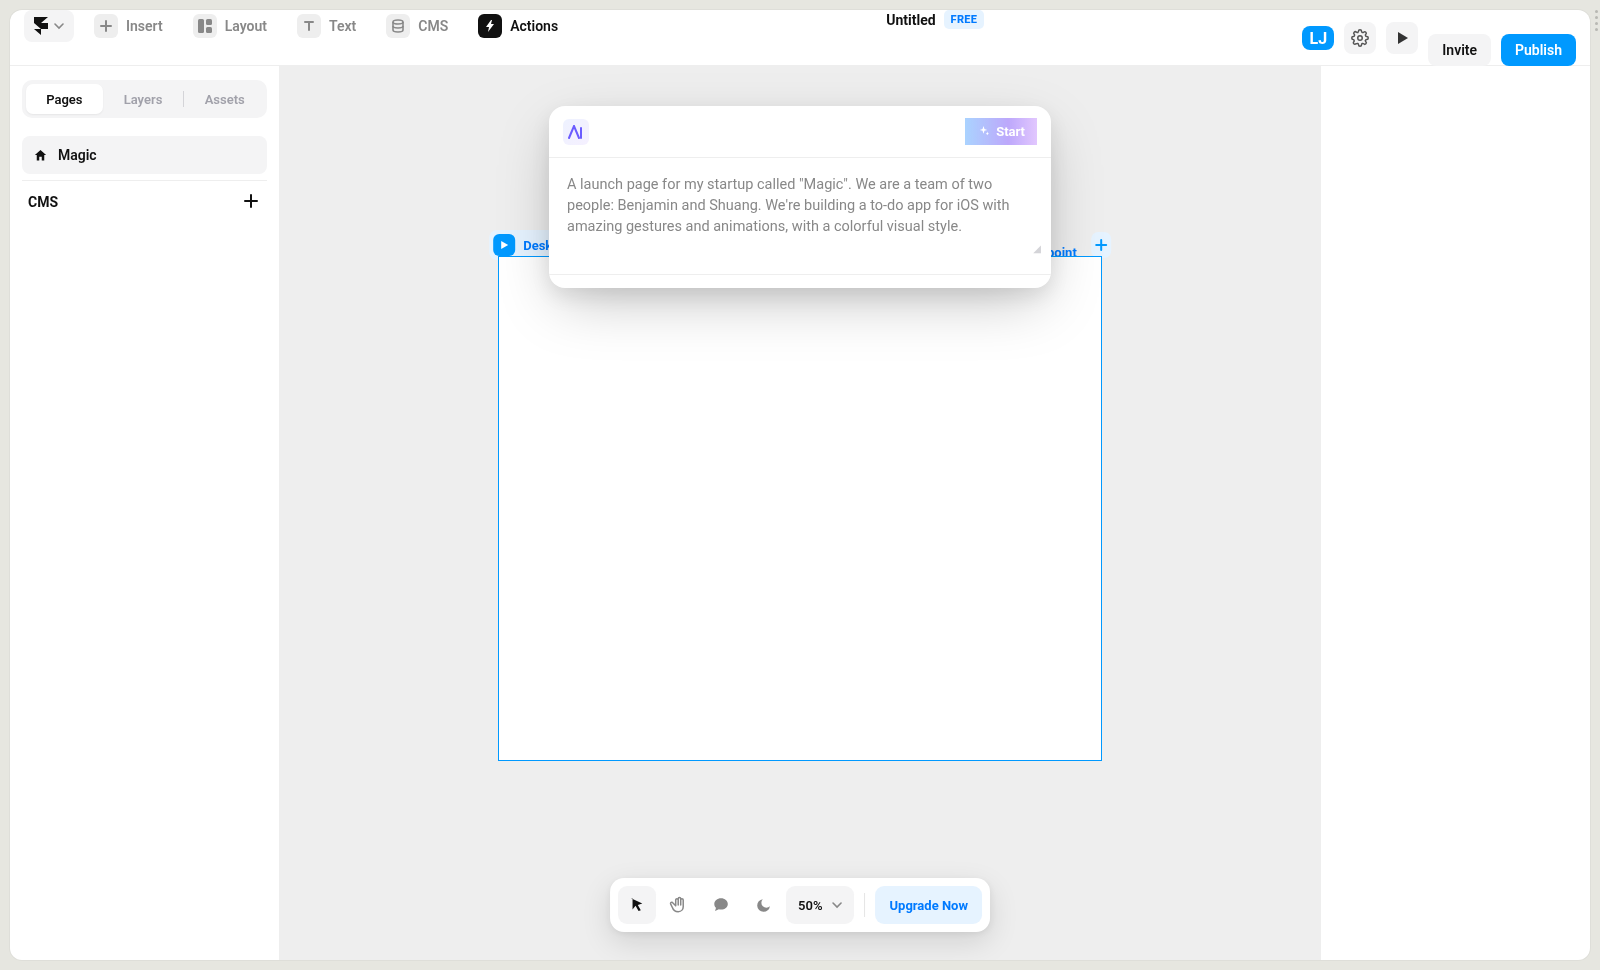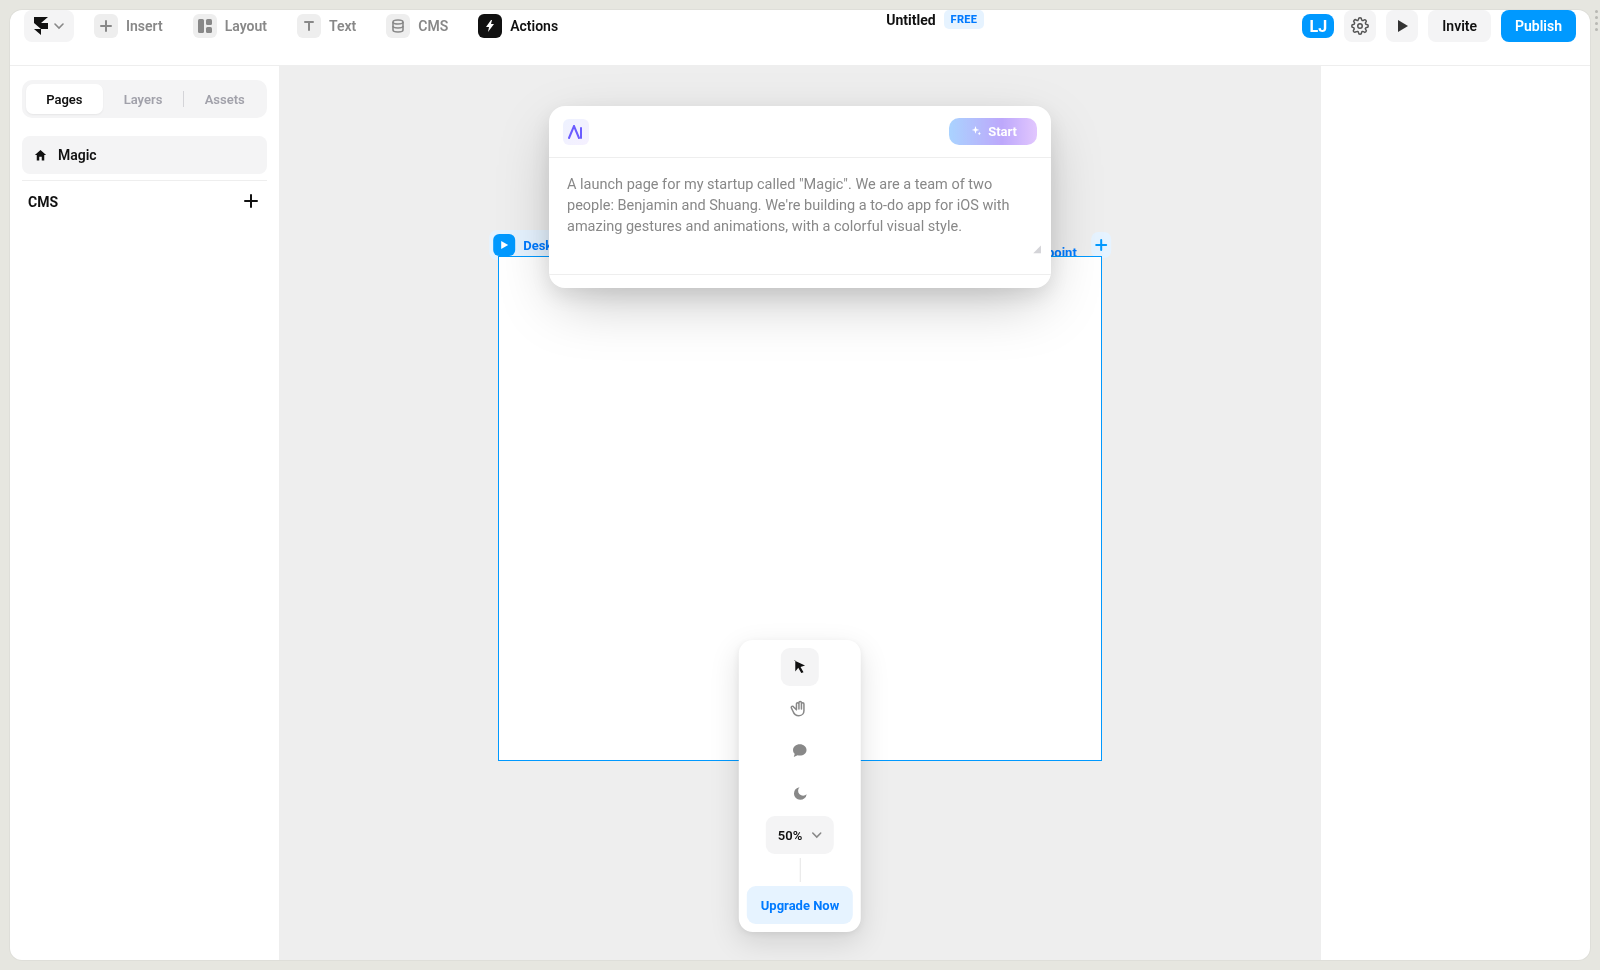--- a/index.html
+++ b/index.html
@@ -71,21 +71,21 @@
     background:var(--blue-soft);padding:3px 7px;border-radius:5px;
   }
   .avatar{
     width:32px;height:24px;border-radius:8px;background:var(--blue);
     color:#fff;display:flex;align-items:center;justify-content:center;
     font-size:16px;font-weight:700;
   }
   .btn{
     height:32px;border:none;border-radius:8px;padding:0 14px;
     font-size:14px;font-weight:600;cursor:pointer;
-    display:flex;align-items:center;
+    display:flex;align-items:center;margin-top:24px;
   }
   .btn-grey{background:var(--grey-50);color:var(--text);}
   .btn-blue{background:var(--blue);color:#fff;}
 
   
   .body{flex:1;display:flex;min-height:0;}
   .sidebar{
     width:270px;flex:none;border-right:1px solid var(--grey-100);
     padding:14px 12px;display:flex;flex-direction:column;gap:6px;
   }
@@ -150,21 +150,21 @@
   .ai-head{
     display:flex;align-items:center;justify-content:space-between;
     padding:12px 14px;border-bottom:1px solid var(--grey-100);
   }
   .ai-logo{
     width:26px;height:26px;border-radius:6px;
     background:linear-gradient(135deg,#eef2ff,#f5f0ff);
     display:flex;align-items:center;justify-content:center;color:#6b5cff;font-weight:800;font-size:12px;
   }
   .start-btn{
-    border:none;border-radius:10px;padding:6px 20px;display:flex;align-items:center;gap:6px;
+    border:none;border-radius:0;padding:6px 12px;display:flex;align-items:center;gap:6px;
     font-size:13px;font-weight:700;color:#fff;cursor:pointer;
     background:linear-gradient(90deg,#8ec5ff 0%,#a78bfa 60%,#d8b4fe 100%);
     opacity:.75;
   }
   .ai-body{padding:14px 16px 18px;}
   .ai-body textarea{
     width:100%;height:80px;border:none;resize:none;outline:none;
     font-size:14.5px;line-height:1.45;color:var(--grey-500);
     background:transparent;
   }
@@ -173,21 +173,20 @@
   .ai-foot{height:14px;border-top:1px solid var(--grey-100);}
 
   
   .inspector{width:270px;flex:none;border-left:1px solid var(--grey-100);}
 
   
   .bottom-bar{
     position:absolute;bottom:28px;left:50%;transform:translateX(-50%);
     background:#fff;border-radius:14px;padding:8px;display:flex;align-items:center;gap:4px;
     box-shadow:0 10px 30px rgba(0,0,0,.12),0 2px 6px rgba(0,0,0,.06);
-    flex-direction:column;
   }
   .bb-btn{
     width:38px;height:38px;border-radius:9px;display:flex;align-items:center;justify-content:center;
     color:var(--grey-500);cursor:pointer;
   }
   .bb-btn.active{background:var(--grey-50);color:var(--text);}
   .zoom{
     height:38px;border-radius:9px;background:var(--grey-50);display:flex;align-items:center;gap:10px;
     padding:0 12px;color:var(--text);font-size:13px;font-weight:600;cursor:pointer;
   }

